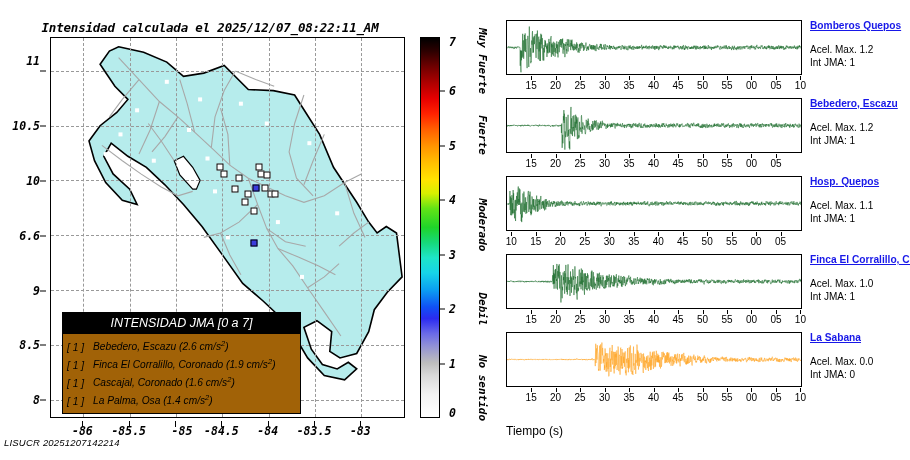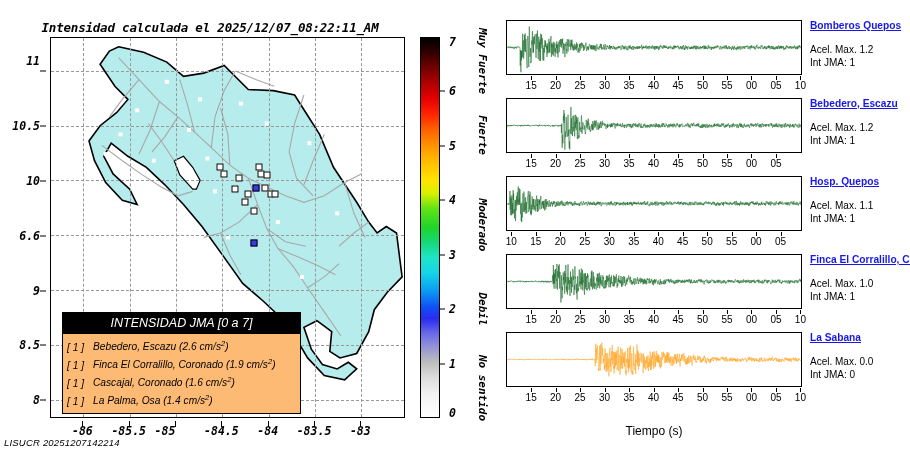--- a/index.html
+++ b/index.html
@@ -105,21 +105,21 @@
     box-sizing: border-box;
     transform: translate(-50%, -50%);
   }
   .station-marker.filled { background: #3b3bdd; }
 
   
   #intensity-legend {
     position: absolute;
     left: 11px; bottom: 3px;
     width: 239px;
-    background: #fdba74;
+    background: #a16207;
     border: 1px solid #000;
     box-sizing: border-box;
   }
   #intensity-legend-title {
     background: #000;
     color: #fff;
     text-align: center;
     font-size: 12.5px;
     padding: 3px 0 4px 0;
     font-family: "Liberation Sans", sans-serif;
@@ -275,21 +275,21 @@
     font-family: "Liberation Sans", sans-serif;
     font-size: 10px;
     color: #000;
     white-space: nowrap;
     line-height: 13px;
   }
   #seis-xlabel {
     position: absolute;
     left: 6px; top: 424px;
     width: 296px;
-    text-align: center;
+    text-align: left;
     font-family: "Liberation Sans", sans-serif;
     font-size: 12px;
     color: #000;
   }
 </style>
 </head>
 <body>
 
 <div id="map-panel">
 
@@ -397,21 +397,21 @@
       <div class="ytick" style="top: 89.1522px;">10.5</div>
       <div class="ytick-mark" style="top: 89.1522px; left: 40px;"></div>
       <div class="ytick" style="top: 24px;">11</div>
       <div class="ytick-mark" style="top: 34.3696px; left: 40px;"></div>
     </div>
   <div id="xtick-labels">
       <div class="xtick" style="left: 32.4211px;">-86</div>
       <div class="xtick-mark" style="left: 32.4211px;"></div>
       <div class="xtick" style="left: 78.7368px;">-85.5</div>
       <div class="xtick-mark" style="left: 78.7368px;"></div>
-      <div class="xtick" style="left: 115px; text-align: center;">-85</div>
+      <div class="xtick" style="left: 132px; text-align: center;">-85</div>
       <div class="xtick-mark" style="left: 125.053px;"></div>
       <div class="xtick" style="left: 171.368px;">-84.5</div>
       <div class="xtick-mark" style="left: 171.368px;"></div>
       <div class="xtick" style="left: 217.684px;">-84</div>
       <div class="xtick-mark" style="left: 217.684px;"></div>
       <div class="xtick" style="left: 264px;">-83.5</div>
       <div class="xtick-mark" style="left: 264px;"></div>
       <div class="xtick" style="left: 310.316px;">-83</div>
       <div class="xtick-mark" style="left: 310.316px;"></div>
     </div>

